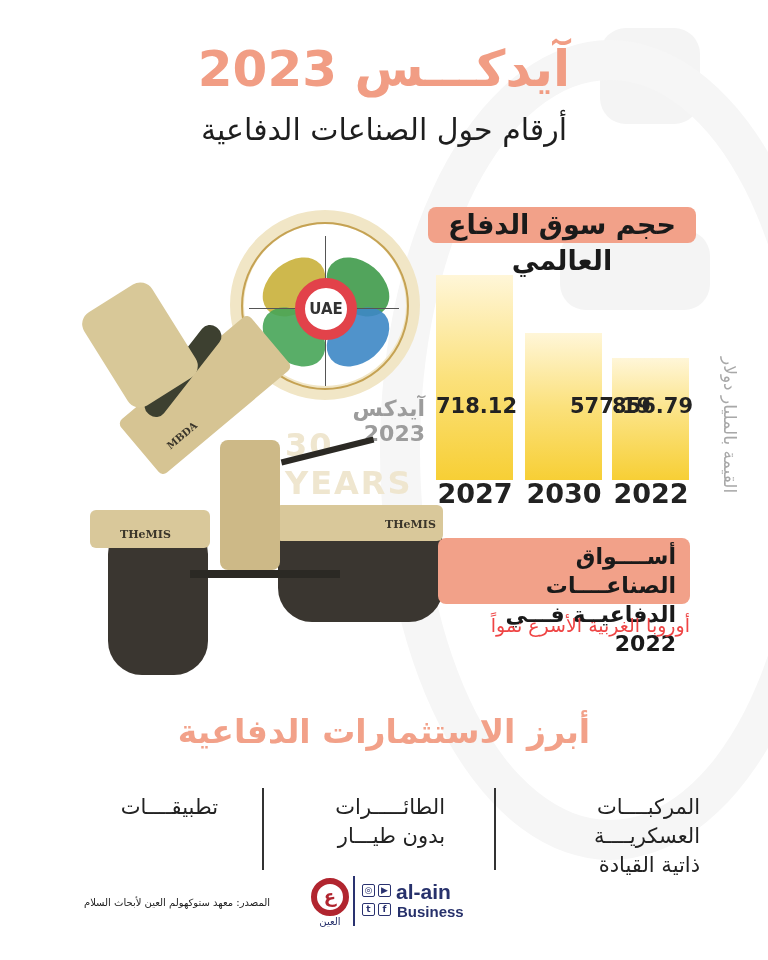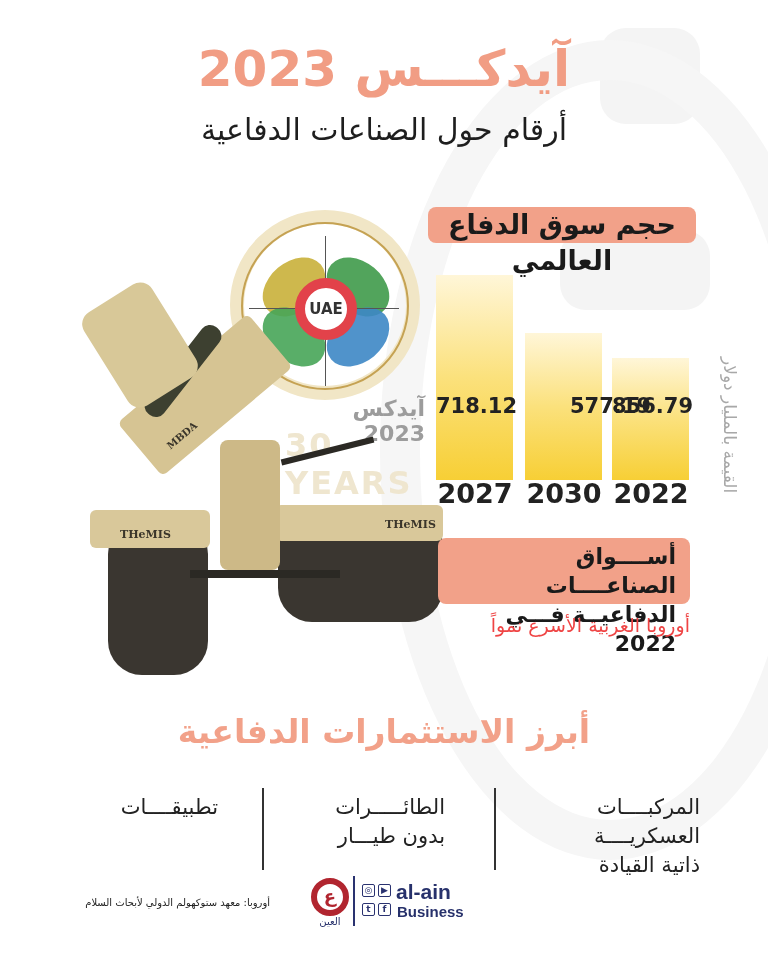--- a/index.html
+++ b/index.html
@@ -150,21 +150,21 @@
 <div class="divider" style="left:494px;"></div>
 <div class="invest-col" style="left:245px;">
   <div>الطائـــــرات</div>
   <div>بدون طيـــار</div>
 </div>
 <div class="divider" style="left:262px;"></div>
 <div class="invest-col" style="left:18px;">
   <div>تطبيقــــات</div>
 </div>
 
-<div class="source">أوروبا: معهد ستوكهولم الدولي لأبحاث السلام</div>
+<div class="source">المصدر: معهد ستوكهولم العين لأبحاث السلام</div>
 
 <div class="alain-mark">ع</div>
 <div class="alain-sub">العين</div>
 <div class="brand-sep"></div>
 
 <div class="social" style="left:362px;top:884px;">◎</div>
 <div class="social" style="left:378px;top:884px;">▶</div>
 <div class="social" style="left:362px;top:903px;">t</div>
 <div class="social" style="left:378px;top:903px;">f</div>
 

